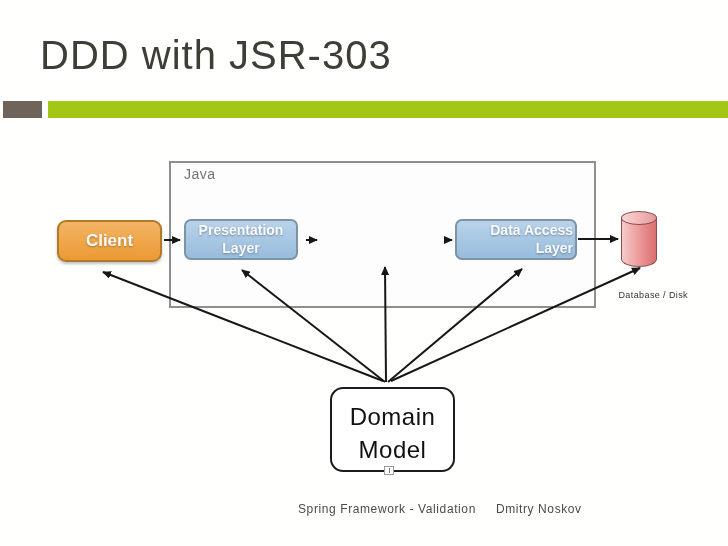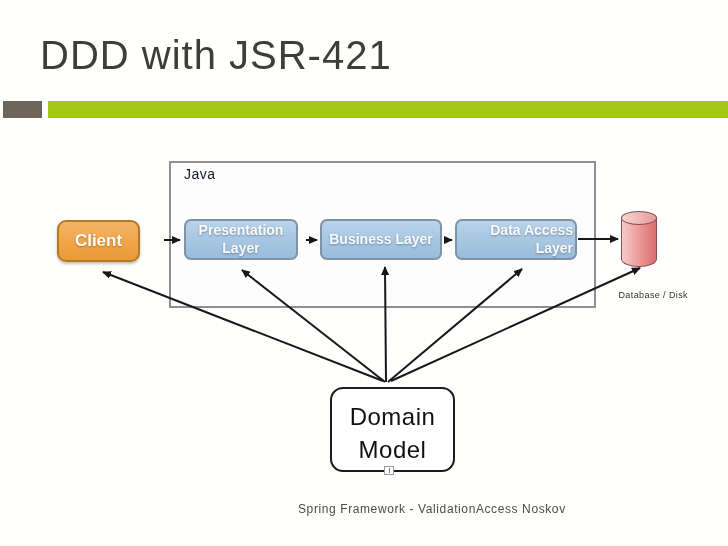--- a/index.html
+++ b/index.html
@@ -20,39 +20,39 @@
   .accent-green{
     position:absolute; left:48px; top:101px; width:680px; height:17px;
     background:#a2c714;
   }
   .java-box{
     position:absolute; left:169px; top:161px; width:427px; height:147px;
     background:#fdfdfd; border:2px solid #8f8f8f; box-sizing:border-box;
   }
   .java-label{
     position:absolute; left:184px; top:166px;
-    font-size:14px; color:#0f172a; letter-spacing:.5px;
+    font-size:14px; color:#737373; letter-spacing:.5px;
   }
   .node{
     position:absolute; box-sizing:border-box;
     display:flex; align-items:center; justify-content:center; text-align:center;
   }
   .layer{
     width:122px; height:41px; top:219px;
     background:linear-gradient(180deg,#bad3ea 0%,#a6c6e2 55%,#99bcdc 100%);
     border:2px solid #7e93a6; border-radius:7px;
     color:#fbfbfb; font-weight:bold; font-size:14px; line-height:1.25;
     text-shadow:0 1px 2px rgba(80,100,130,.65);
     padding:2px;
   }
   .layer-presentation{left:184px; width:114px;}
   .layer-business{left:320px;}
   .layer-dataaccess{left:455px;text-align:right;}
   .client{
-    left:57px; top:220px; width:83px; height:42px;
+    left:57px; top:220px; width:105px; height:42px;
     background:linear-gradient(180deg,#f3b466 0%,#efa549 55%,#ea9a35 100%);
     border:2px solid #b07a28; border-radius:9px;
     box-shadow:0 2px 3px rgba(0,0,0,.25);
     color:#fdfdfd; font-weight:bold; font-size:17px;
     text-shadow:0 1px 2px rgba(120,80,20,.6);
   }
   .cylinder{position:absolute; left:621px; top:211px; width:38px; height:58px;}
   .cyl-body{
     position:absolute; left:0; top:6px; width:36px; height:50px; box-sizing:border-box;
     background:linear-gradient(90deg,#f6caca 0%,#efa4a4 40%,#e28080 78%,#da6e6e 100%);
@@ -76,72 +76,69 @@
   }
   .artifact{
     position:absolute; left:384px; top:466px; width:10px; height:9px;
     background:#fff; border:1px solid #9a9a9a; box-sizing:border-box;
   }
   .artifact span{
     display:block; width:1px; height:5px; background:#777; margin:1px auto 0 auto;
   }
   .footer{
     position:absolute; left:298px; top:502px;
-    display:flex; 
+    display:flex; gap:20px;
     font-size:12px; color:#4b4b45; letter-spacing:.6px; white-space:nowrap;
   }
   svg.arrows{
     position:absolute; left:0; top:0; width:728px; height:546px;
     pointer-events:none; z-index:20;
   }
   svg.arrows line{stroke:#171717; stroke-width:2;}
 </style>
 </head>
 <body>
 
 <div class="slide">
 
-  <div class="title">DDD with JSR-421</div>
+  <div class="title">DDD with JSR-303</div>
 
   <div class="accent-gray"></div>
   <div class="accent-green"></div>
 
   <div class="java-box"></div>
   <div class="java-label">Java</div>
 
   <div class="node client">
     <span>Client</span>
   </div>
 
   <div class="node layer layer-presentation">
     <span>Presentation Layer</span>
-  </div>
-  <div class="node layer layer-business">
-    <span>Business Layer</span>
   </div>
   <div class="node layer layer-dataaccess">
     <span>Data Access Layer</span>
   </div>
 
   <div class="cylinder">
     <div class="cyl-body"></div>
     <div class="cyl-top"></div>
   </div>
   <div class="db-label">Database / Disk</div>
 
   <div class="node domain">
     <span>Domain Model</span>
   </div>
   <div class="artifact">
       <span></span>
     </div>
 
   <div class="footer">
     <span>Spring Framework - Validation</span>
-    <span>Access Noskov</span>
+    <span>Dmitry Noskov</span>
   </div>
 
   <svg class="arrows" viewBox="0 0 728 546">
     <defs>
       <marker id="ah" markerWidth="9" markerHeight="8" refX="8" refY="4" orient="auto" markerUnits="userSpaceOnUse">
         <path d="M0,0 L9,4 L0,8 z" fill="#171717"></path>
       </marker>
     </defs>
     <line x1="164" y1="240" x2="180" y2="240" marker-end="url(#ah)"></line>
     <line x1="306" y1="240" x2="317" y2="240" marker-end="url(#ah)"></line>

